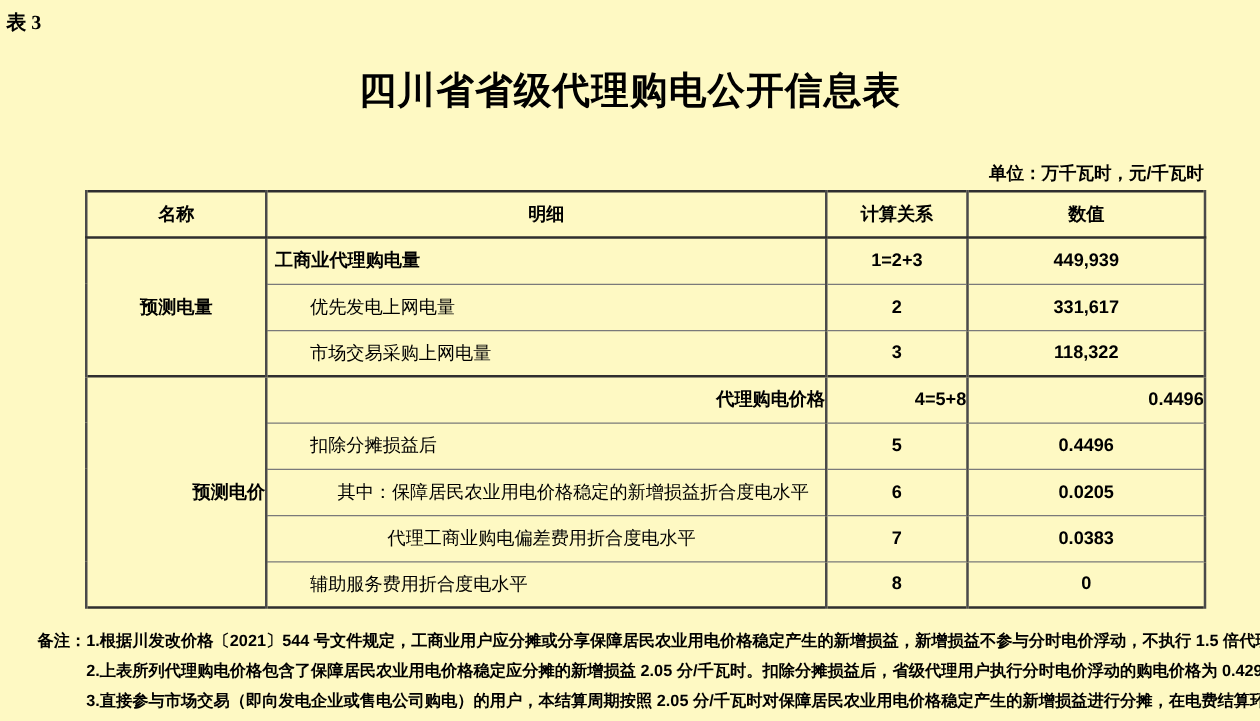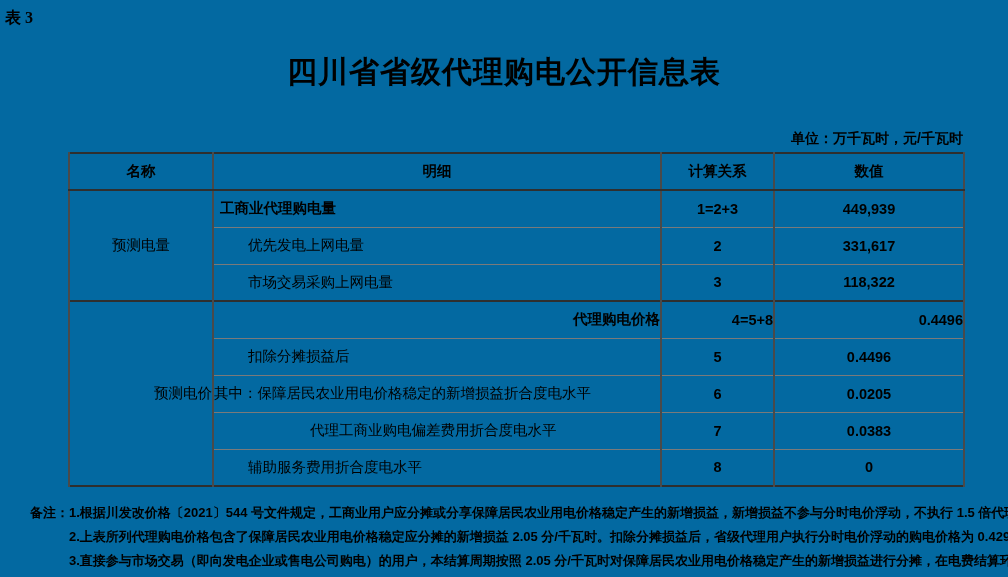--- a/index.html
+++ b/index.html
@@ -5,21 +5,21 @@
   * { margin: 0; padding: 0; box-sizing: border-box; }
   html, body { background: #ffffff; }
   body {
     font-family: "Liberation Serif", "DejaVu Serif", serif;
     color: #000000;
   }
   .page {
     position: relative;
     width: 1008px;
     height: 577px;
-    background: #0369a1;
+    background: #fef9c3;
     overflow: hidden;
   }
   .table-label {
     position: absolute;
     top: 8px;
     left: 5px;
     font-size: 16px;
     font-weight: 700;
   }
   .title {
@@ -77,36 +77,36 @@
     height: 37px;
     text-align: center;
     font-weight: 700;
     font-family: "Liberation Sans", "DejaVu Sans", sans-serif;
     border-bottom: 2px solid #2f2f2f;
   }
   table.info td { height: 37px; }
   tr.section-start td { border-top: 2px solid #2f2f2f; text-align: right; }
   td.group {
     text-align: center;
-    font-weight: 400;
+    font-weight: 700;
     font-family: "Liberation Sans", "DejaVu Sans", sans-serif;
   }
   td.detail { text-align: left; }
   td.detail.lead {
     font-weight: 700;
     font-family: "Liberation Sans", "DejaVu Sans", sans-serif;
   }
   td.rel, td.val {
     text-align: center;
     font-weight: 700;
     font-family: "Liberation Sans", "DejaVu Sans", sans-serif;
   }
   .ind0 { padding-left: 6px; }
   .ind1 { padding-left: 34px; }
-  .ind2 { }
+  .ind2 { padding-left: 56px; }
   .ind3 { padding-left: 96px; }
   .notes {
     position: absolute;
     top: 501px;
     left: 30px;
     display: flex;
     font-size: 13px;
     font-weight: 700;
     font-family: "Liberation Sans", "DejaVu Sans", sans-serif;
     line-height: 24px;

